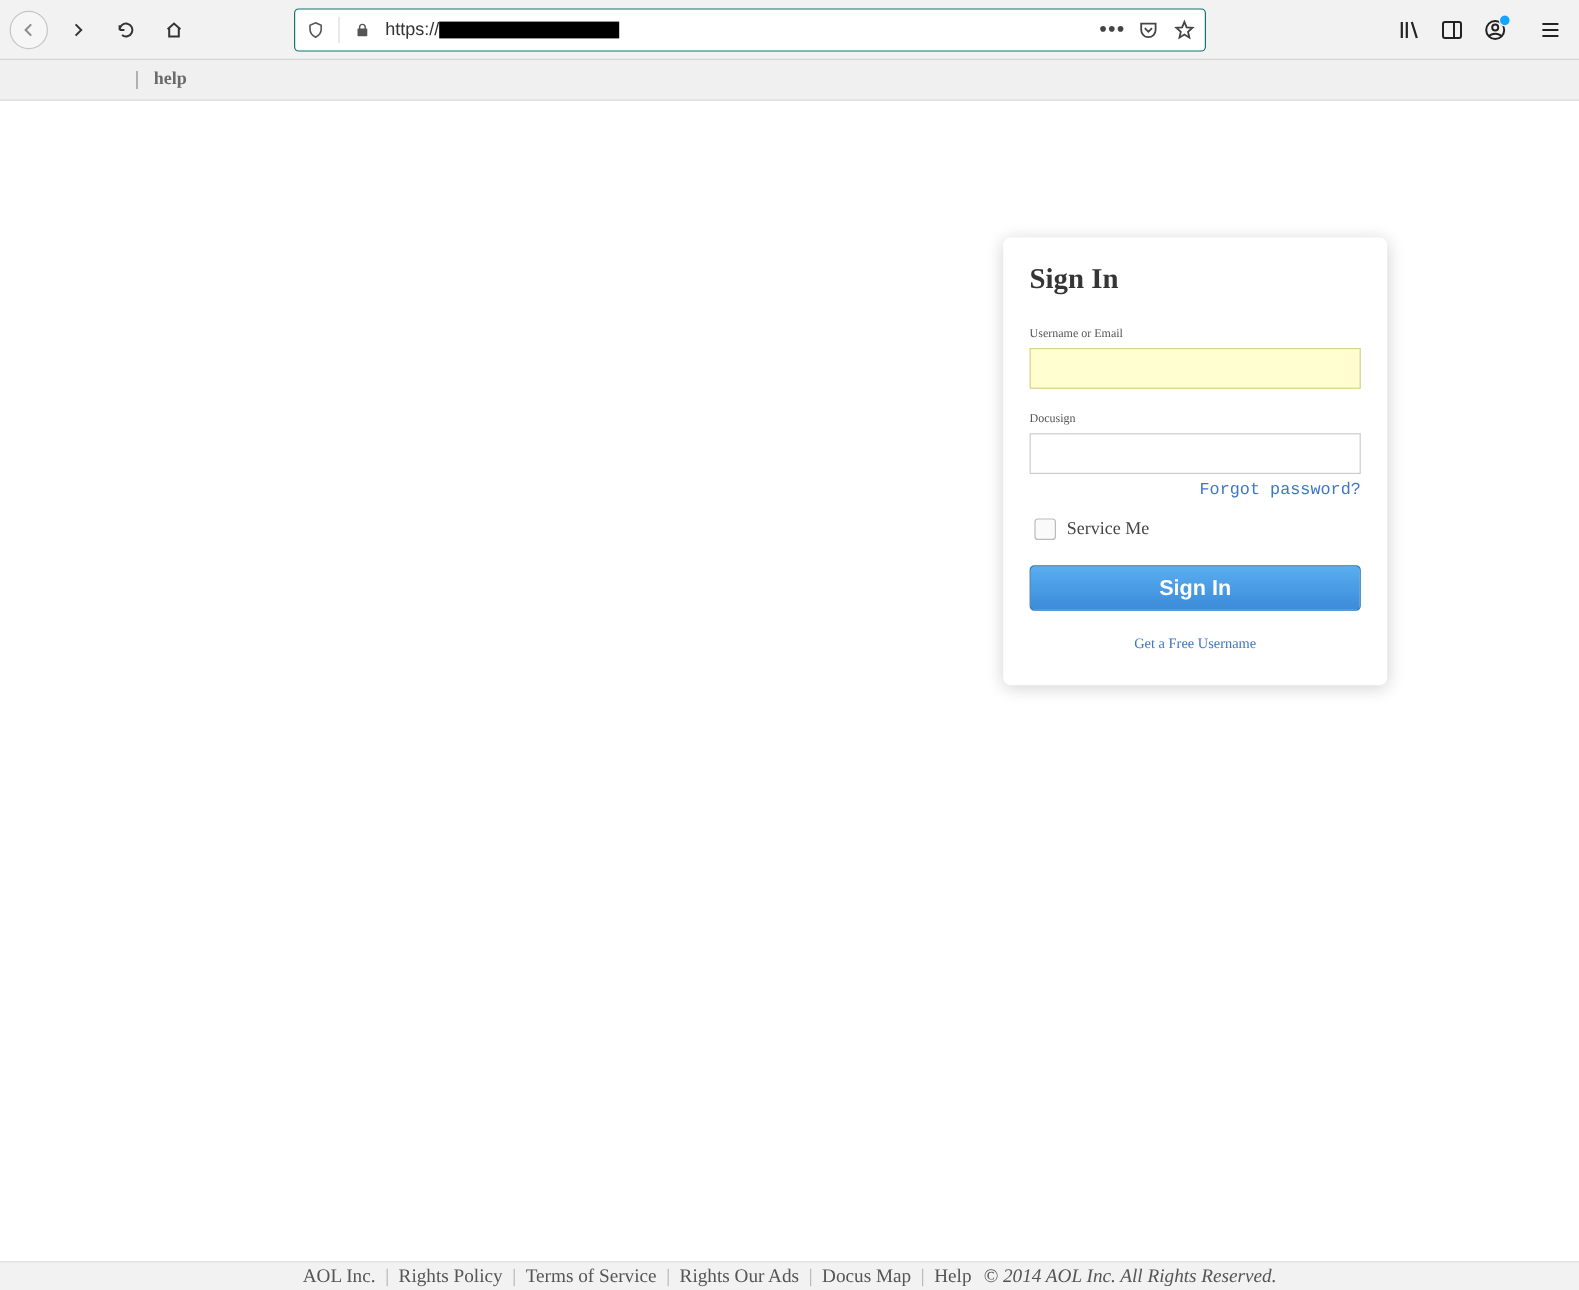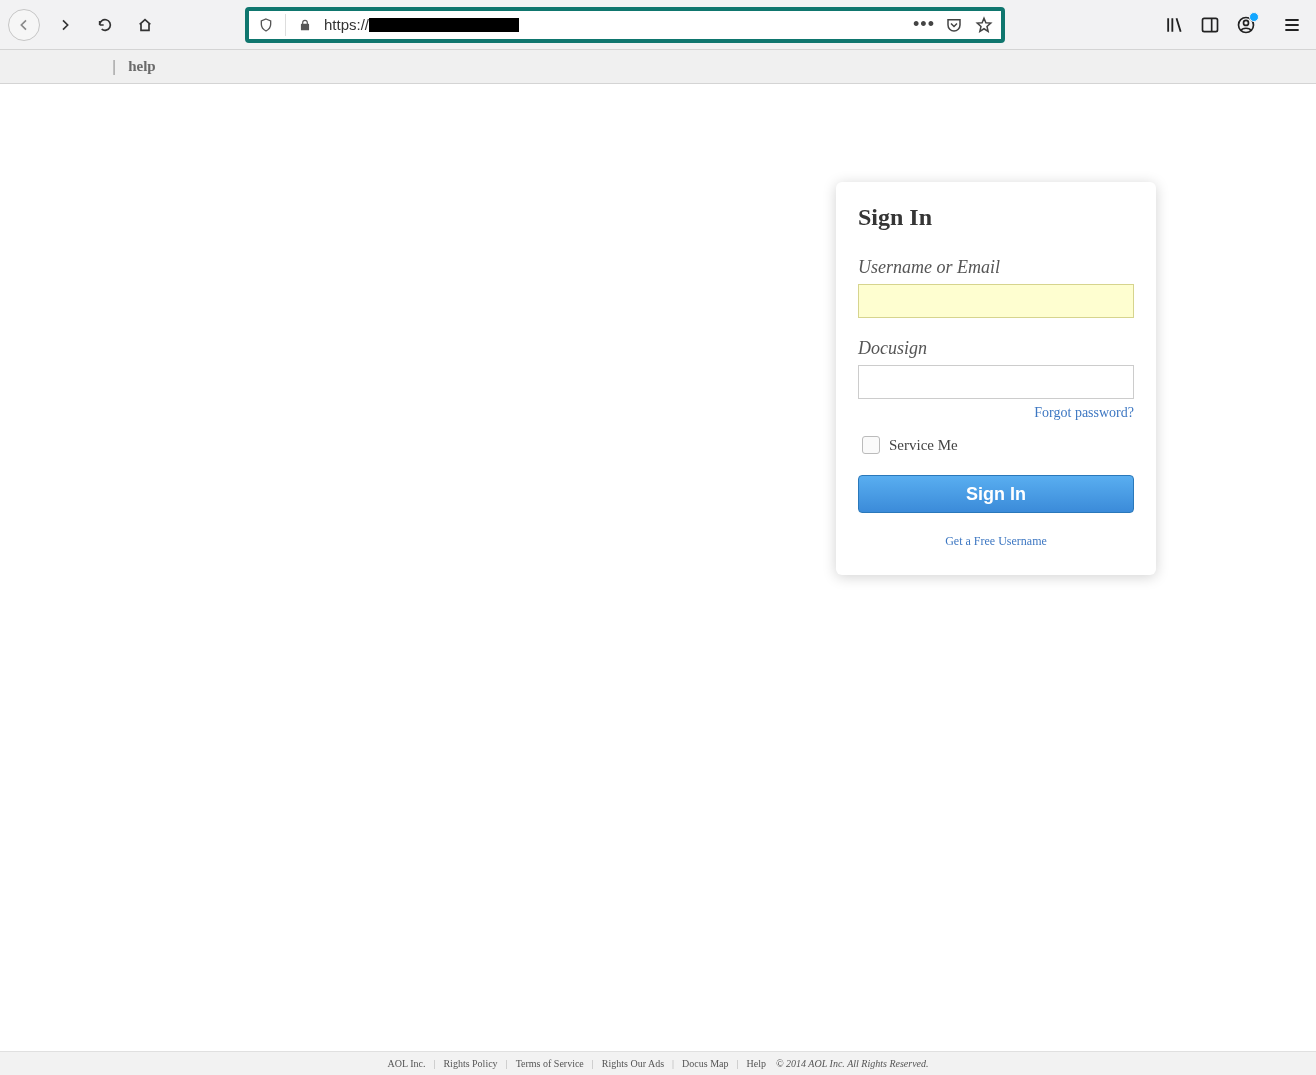--- a/index.html
+++ b/index.html
@@ -39,21 +39,21 @@
     border: 1px solid #c6c6c6;
     background: #f6f6f6;
   }
   .nav-btn svg { width: 16px; height: 16px; stroke: currentColor; fill: none; stroke-width: 2.5; }
   .nav-btn.plain { color: #333; }
 
   .url-bar {
     flex: 0 0 760px;
     margin-left: 75px;
     height: 36px;
-    border: 4px solid #0f766e;
+    border: 1px solid #0f766e;
     border-radius: 4px;
     background: #fff;
     display: flex;
     align-items: center;
     padding: 0 8px;
     gap: 10px;
     box-sizing: border-box;
     overflow: hidden;
   }
   .url-bar .ub-icon { width: 18px; height: 18px; display:flex; align-items:center; justify-content:center; color:#555; flex:0 0 auto; }
@@ -99,59 +99,58 @@
   .content-area {
     position: absolute;
     top: 84px;
     left: 0; right:0;
     bottom: 23px;
     background: #ffffff;
   }
 
   .signin-card {
     position: absolute;
-    top: 98px;
+    top: 114px;
     left: 836px;
     width: 320px;
     background: #fff;
     border-radius: 6px;
     box-shadow: 0 2px 14px rgba(0,0,0,0.18);
     padding: 22px 22px 26px 22px;
     box-sizing: border-box;
     font-family: Georgia, "Times New Roman", serif;
     color: #333;
   }
   .signin-card h2 {
     margin: 0 0 26px 0;
     font-size: 24px;
     font-weight: bold;
     color: #353535;
   }
   .field-label {
-    font-size: 18px;
+    font-size: 10px;
     color: #555;
     margin-bottom: 6px;
-    font-style: italic;
   }
   .text-input {
     width: 100%;
     height: 34px;
     border: 1px solid #cccccc;
     box-sizing: border-box;
     font-size: 14px;
     padding: 0 6px;
     margin-bottom: 16px;
   }
   .text-input.autofill {
     background: #fefed0;
     border-color: #d6d48e;
     margin-bottom: 20px;
   }
   .pw-input { margin-bottom: 4px; }
-  .forgot-row { text-align: right; margin-bottom: 12px; }
+  .forgot-row { text-align: right; margin-bottom: 12px; font-family: Liberation Mono, monospace; }
   .forgot-link { color: #3d77c2; font-size: 14px; text-decoration: none; }
   .remember-row { display:flex; align-items:center; gap:6px; margin-bottom:18px; color:#444; font-size:15px; }
   .remember-row input[type=checkbox] {
     width: 18px; height:18px; border:1px solid #bbb; border-radius:3px; appearance:none; background:#fafafa;
   }
   .signin-btn {
     width: 100%;
     height: 38px;
     border: 1px solid #2a78ba;
     border-radius: 4px;
@@ -170,21 +169,21 @@
   .footer {
     position: absolute;
     bottom: 0;
     left: 0; right: 0;
     height: 23px;
     background: #f2f2f2;
     border-top: 1px solid #e0e0e0;
     display: flex;
     align-items: center;
     justify-content: center;
-    font-size: 10px;
+    font-size: 16px;
     font-family: Georgia, serif;
     color: #555;
     gap: 8px;
   }
   .footer a { color:#555; text-decoration:none; }
   .footer .fsep { color:#b0b0b0; }
   .footer .copy { margin-left: 2px; font-style: italic; }
 </style>
 </head>
 <body>

